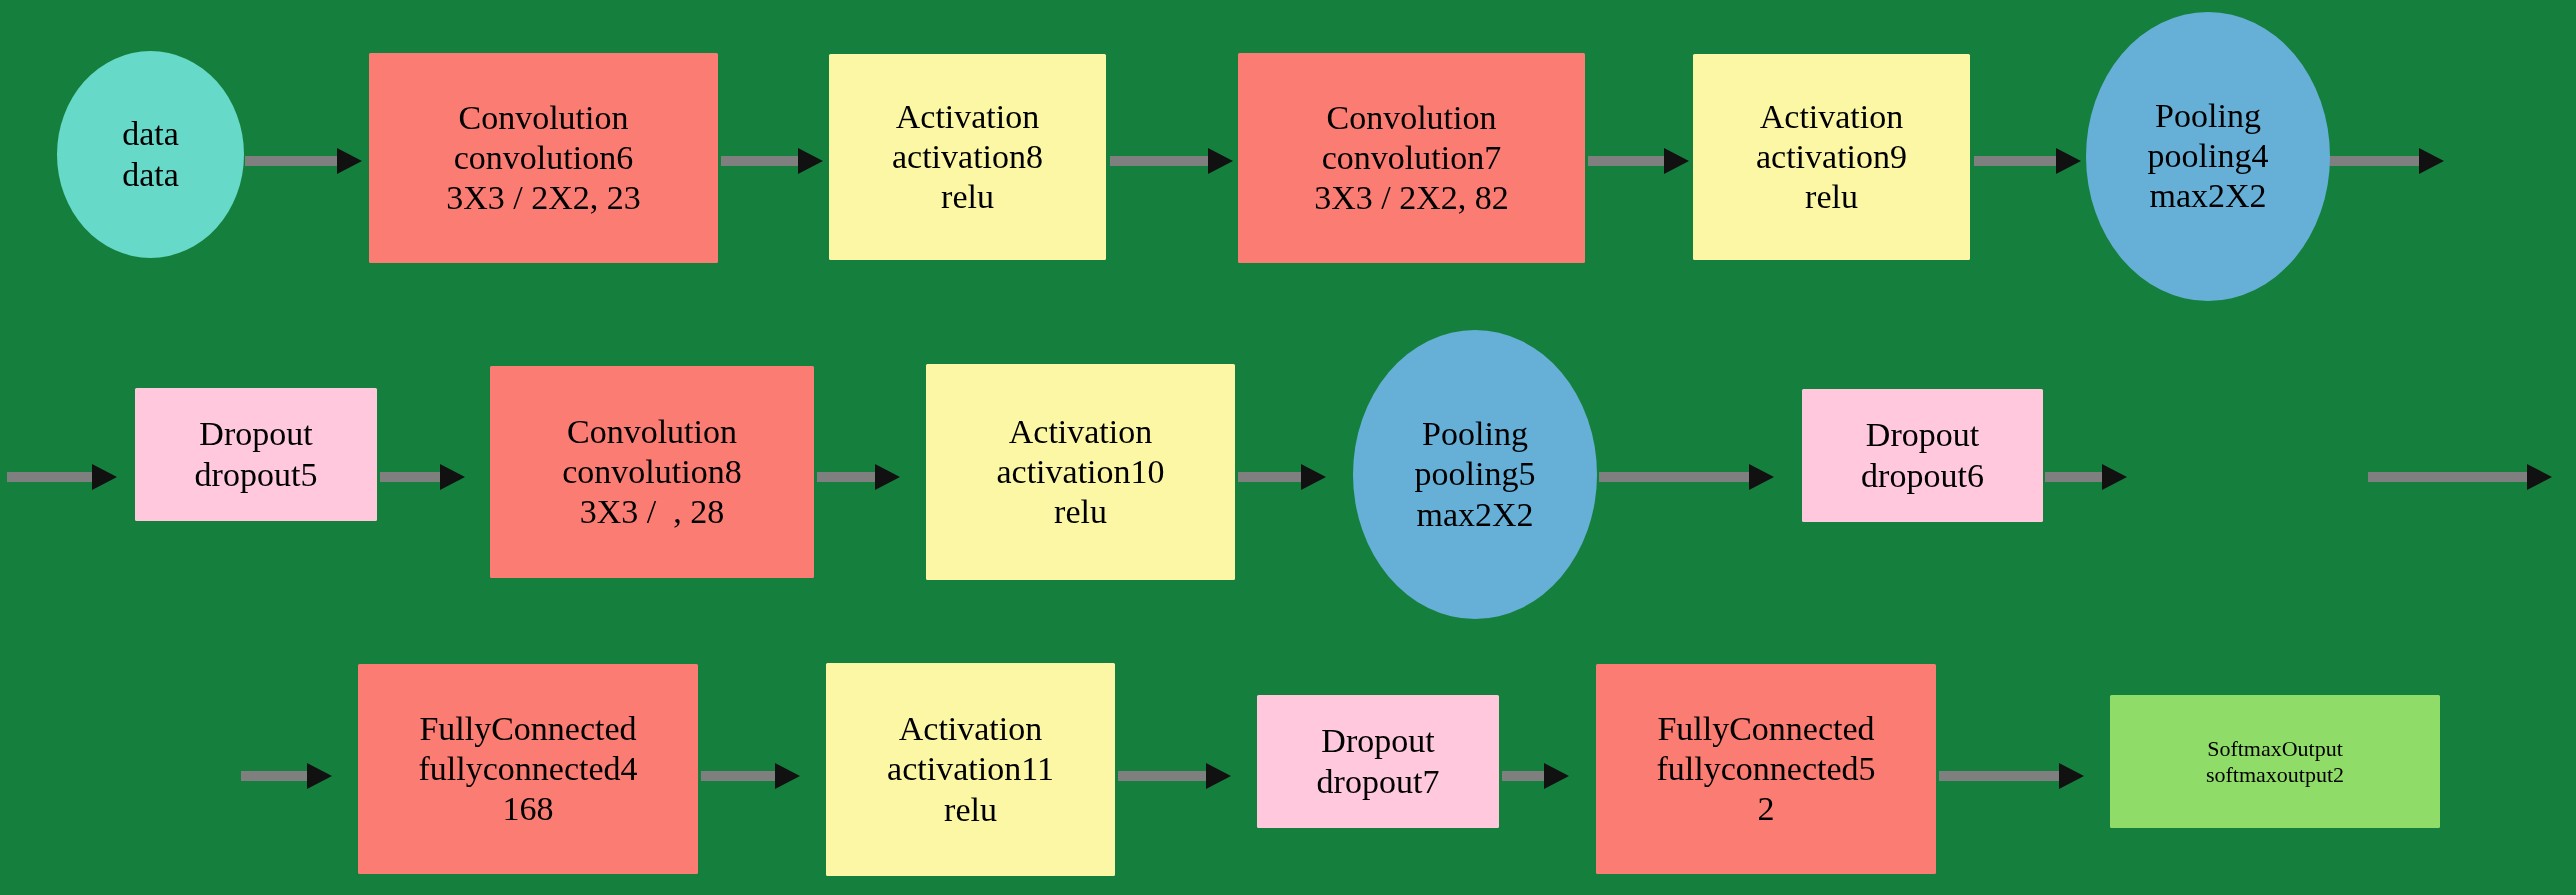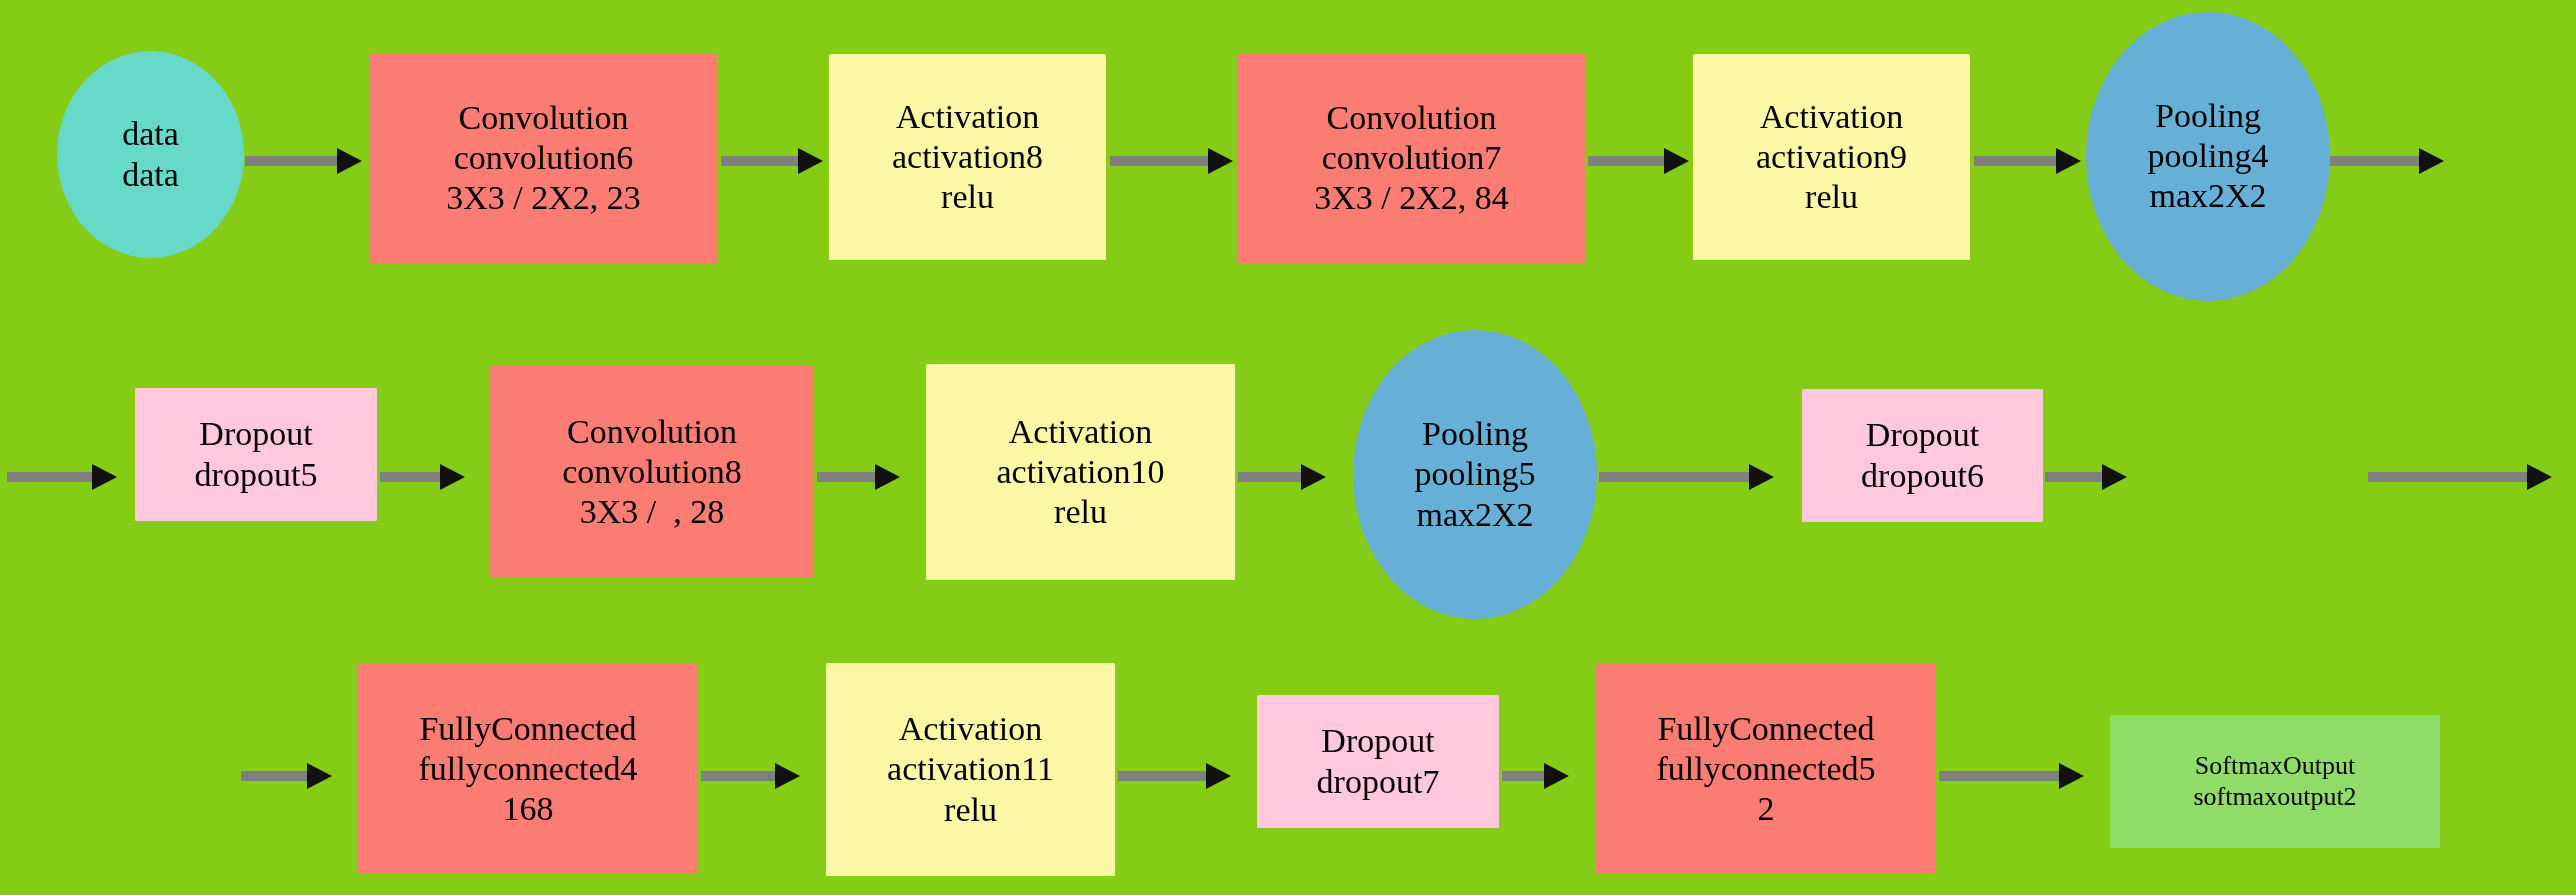--- a/index.html
+++ b/index.html
@@ -48,21 +48,21 @@
     width: 0;
     height: 0;
     border-top: 13px solid transparent;
     border-bottom: 13px solid transparent;
     border-left: 25px solid #111111;
   }
 </style>
 </head>
 <body>
 
-<div id="canvas" style="background: #84cc16;">
+<div id="canvas" style="background: #15803d;">
     <div class="edge" style="left: 245px; top: 156px; width: 117px;">
       <div class="shaft" style="width: 95px; background: rgb(127, 127, 127);"></div>
       <div class="head" style="left: 92px; border-left-color: rgb(17, 17, 17);"></div>
     </div>
     <div class="edge" style="left: 721px; top: 156px; width: 102px;">
       <div class="shaft" style="width: 80px; background: rgb(127, 127, 127);"></div>
       <div class="head" style="left: 77px; border-left-color: rgb(17, 17, 17);"></div>
     </div>
     <div class="edge" style="left: 1110px; top: 156px; width: 123px;">
       <div class="shaft" style="width: 101px; background: rgb(127, 127, 127);"></div>
@@ -90,21 +90,21 @@
       <span class="ln">3X3 / 2X2, 23</span>
     </div>
     <div class="node rect" style="left: 829px; top: 54px; width: 277px; height: 206px; background: rgb(251, 247, 165); font-size: 34px;">
       <span class="ln">Activation</span>
       <span class="ln">activation8</span>
       <span class="ln">relu</span>
     </div>
     <div class="node rect" style="left: 1238px; top: 53px; width: 347px; height: 210px; background: rgb(250, 124, 114); font-size: 34px;">
       <span class="ln">Convolution</span>
       <span class="ln">convolution7</span>
-      <span class="ln">3X3 / 2X2, 84</span>
+      <span class="ln">3X3 / 2X2, 82</span>
     </div>
     <div class="node rect" style="left: 1693px; top: 54px; width: 277px; height: 206px; background: rgb(251, 247, 165); font-size: 34px;">
       <span class="ln">Activation</span>
       <span class="ln">activation9</span>
       <span class="ln">relu</span>
     </div>
     <div class="node ellipse" style="left: 2086px; top: 11.7px; width: 244px; height: 289px; background: rgb(102, 176, 216); font-size: 34px;">
       <span class="ln">Pooling</span>
       <span class="ln">pooling4</span>
       <span class="ln">max2X2</span>
@@ -192,18 +192,18 @@
     </div>
     <div class="node rect" style="left: 1257px; top: 695px; width: 242px; height: 133px; background: rgb(255, 200, 221); font-size: 34px;">
       <span class="ln">Dropout</span>
       <span class="ln">dropout7</span>
     </div>
     <div class="node rect" style="left: 1596px; top: 664px; width: 340px; height: 210px; background: rgb(250, 124, 114); font-size: 34px;">
       <span class="ln">FullyConnected</span>
       <span class="ln">fullyconnected5</span>
       <span class="ln">2</span>
     </div>
-    <div class="node rect" style="left: 2110px; top: 695px; width: 330px; height: 133px; background: rgb(143, 220, 104); font-size: 26px; margin-top: 20px;">
+    <div class="node rect" style="left: 2110px; top: 695px; width: 330px; height: 133px; background: rgb(143, 220, 104); font-size: 22px;">
       <span class="ln">SoftmaxOutput</span>
       <span class="ln">softmaxoutput2</span>
     </div>
   </div>
 
 
 </body></html>

